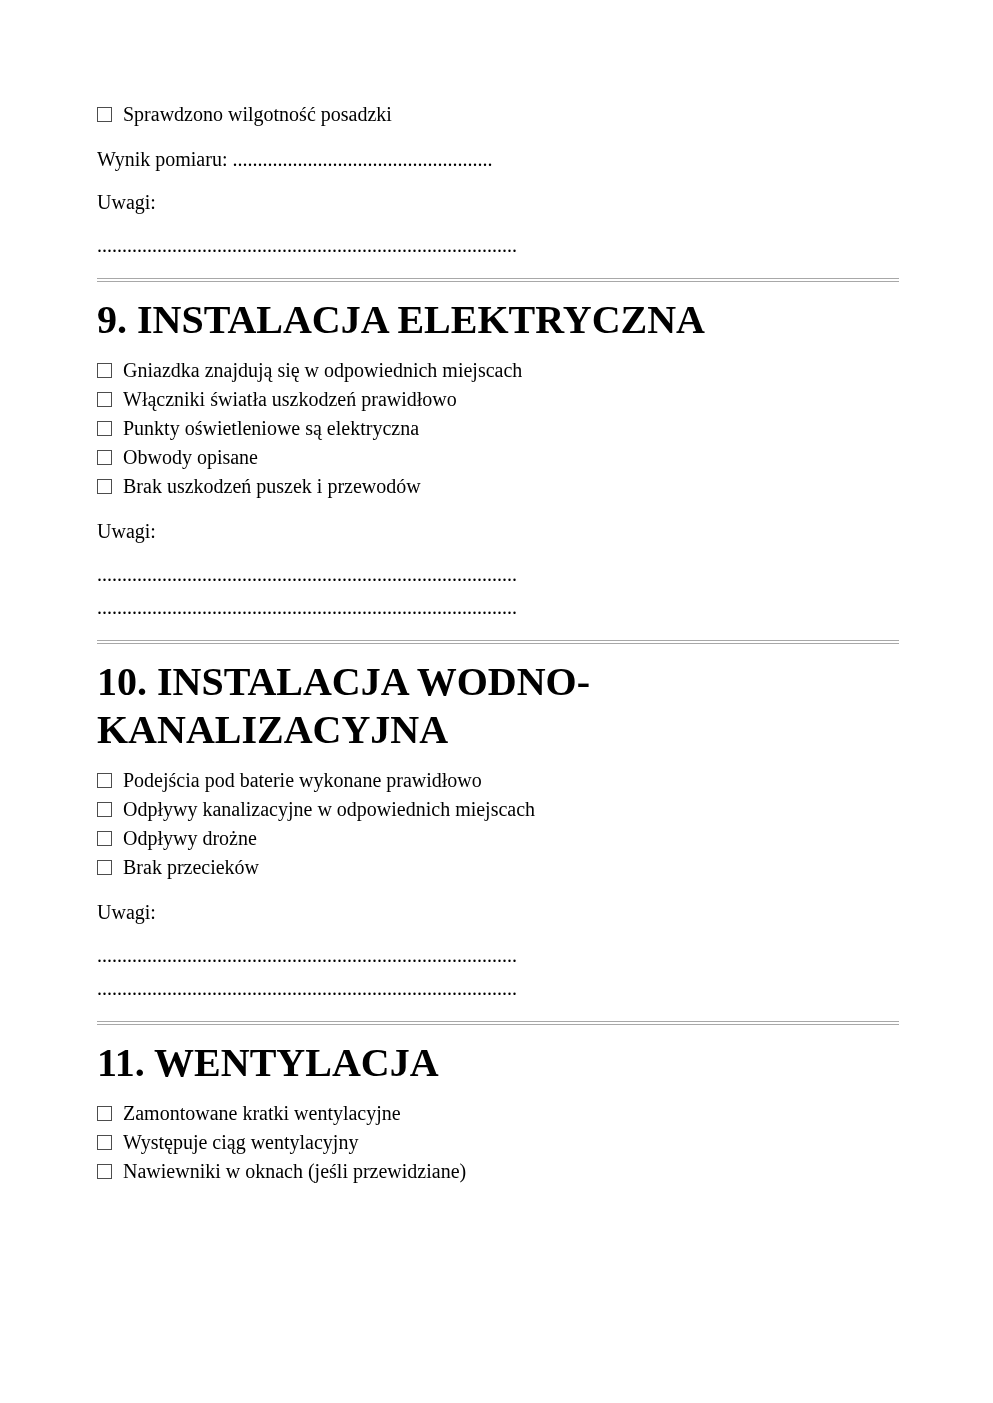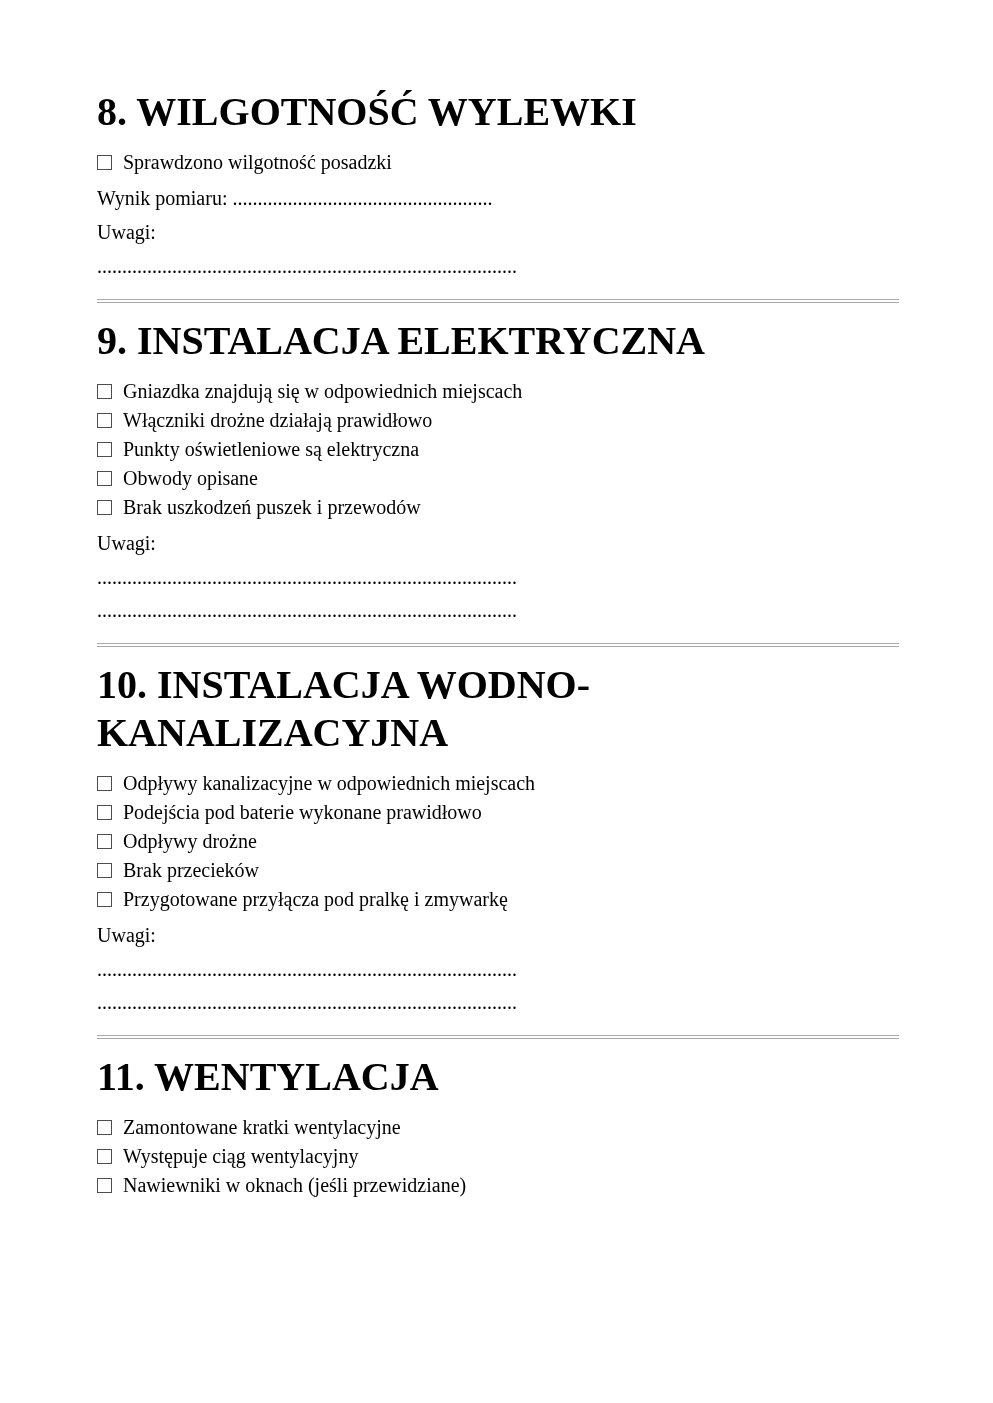--- a/index.html
+++ b/index.html
@@ -39,21 +39,21 @@
   .checkbox {
     display: inline-block;
     width: 13px;
     height: 13px;
     border: 1px solid #4d4d4d;
     background: #ffffff;
     margin-right: 11px;
     vertical-align: -1px;
   }
   p {
-    margin: 8px 0;
+    margin: 17px 0;
     line-height: 26px;
   }
   .dots-line {
     margin: 7px 0;
     line-height: 26px;
     white-space: nowrap;
     overflow: hidden;
   }
   hr.divider {
     border: none;
@@ -63,59 +63,57 @@
     background: transparent;
     margin: 20px 0 12px 0;
   }
 </style>
 </head>
 <body>
 
 <div class="page">
 
   <section class="doc-section">
-    <h1 class="section-title">8. WILGOTNOŚĆ WYLEWKI</h1>
     <div class="check-list">
         <div class="check-item"><span class="checkbox"></span><span class="check-label">Sprawdzono wilgotność posadzki</span></div>
       </div>
     <p class="field-line"><span>Wynik pomiaru: </span><span>....................................................</span></p>
     <p class="uwagi-label">Uwagi:</p>
     <div>
         <p class="dots-line">....................................................................................</p>
       </div>
   </section>
 
   <hr class="divider">
 
   <section class="doc-section">
     <h1 class="section-title">9. INSTALACJA ELEKTRYCZNA</h1>
     <div class="check-list">
         <div class="check-item"><span class="checkbox"></span><span class="check-label">Gniazdka znajdują się w odpowiednich miejscach</span></div>
-        <div class="check-item"><span class="checkbox"></span><span class="check-label">Włączniki drożne działają prawidłowo</span></div>
+        <div class="check-item"><span class="checkbox"></span><span class="check-label">Włączniki światła uszkodzeń prawidłowo</span></div>
         <div class="check-item"><span class="checkbox"></span><span class="check-label">Punkty oświetleniowe są elektryczna</span></div>
         <div class="check-item"><span class="checkbox"></span><span class="check-label">Obwody opisane</span></div>
         <div class="check-item"><span class="checkbox"></span><span class="check-label">Brak uszkodzeń puszek i przewodów</span></div>
       </div>
     <p class="uwagi-label">Uwagi:</p>
     <div>
         <p class="dots-line">....................................................................................</p>
         <p class="dots-line">....................................................................................</p>
       </div>
   </section>
 
   <hr class="divider">
 
   <section class="doc-section">
     <h1 class="section-title">10. INSTALACJA WODNO-KANALIZACYJNA</h1>
     <div class="check-list">
+        <div class="check-item"><span class="checkbox"></span><span class="check-label">Podejścia pod baterie wykonane prawidłowo</span></div>
         <div class="check-item"><span class="checkbox"></span><span class="check-label">Odpływy kanalizacyjne w odpowiednich miejscach</span></div>
-        <div class="check-item"><span class="checkbox"></span><span class="check-label">Podejścia pod baterie wykonane prawidłowo</span></div>
         <div class="check-item"><span class="checkbox"></span><span class="check-label">Odpływy drożne</span></div>
         <div class="check-item"><span class="checkbox"></span><span class="check-label">Brak przecieków</span></div>
-        <div class="check-item"><span class="checkbox"></span><span class="check-label">Przygotowane przyłącza pod pralkę i zmywarkę</span></div>
       </div>
     <p class="uwagi-label">Uwagi:</p>
     <div>
         <p class="dots-line">....................................................................................</p>
         <p class="dots-line">....................................................................................</p>
       </div>
   </section>
 
   <hr class="divider">
 

